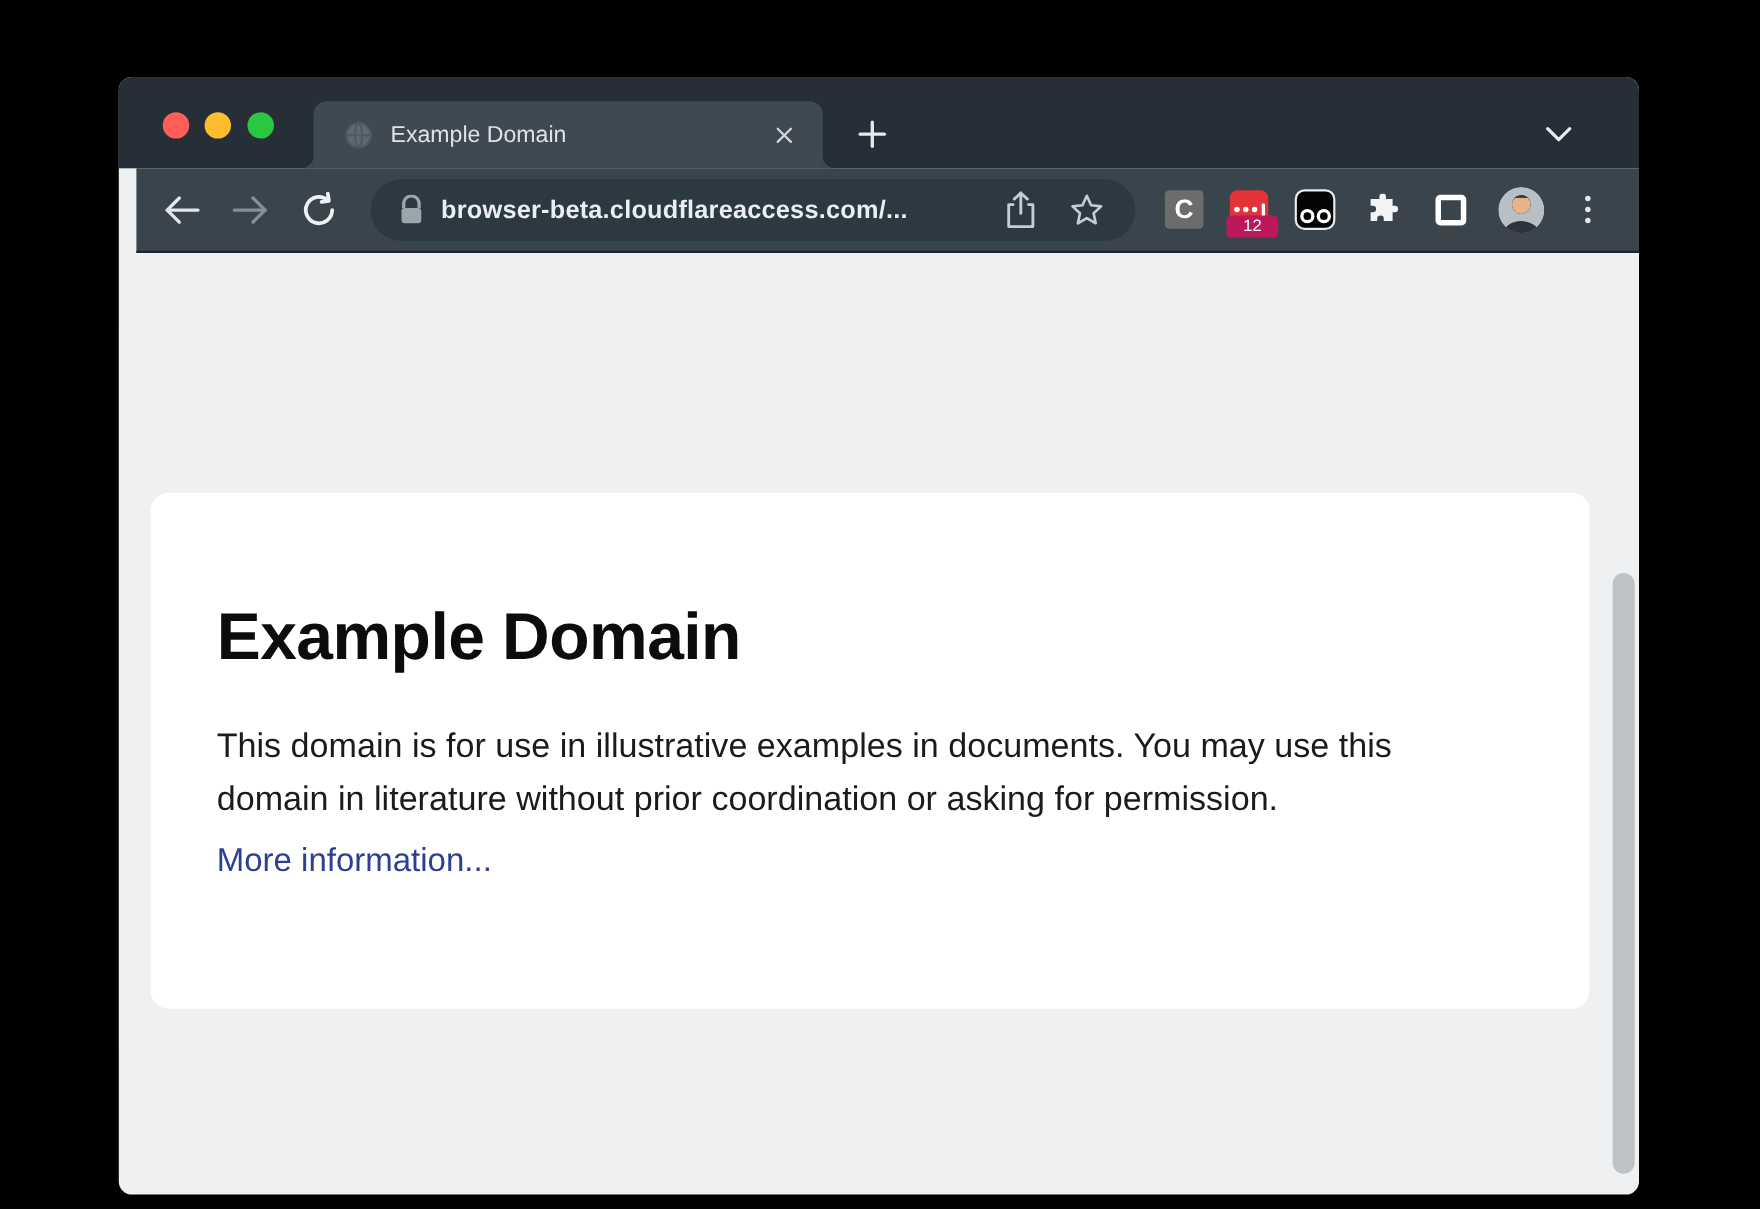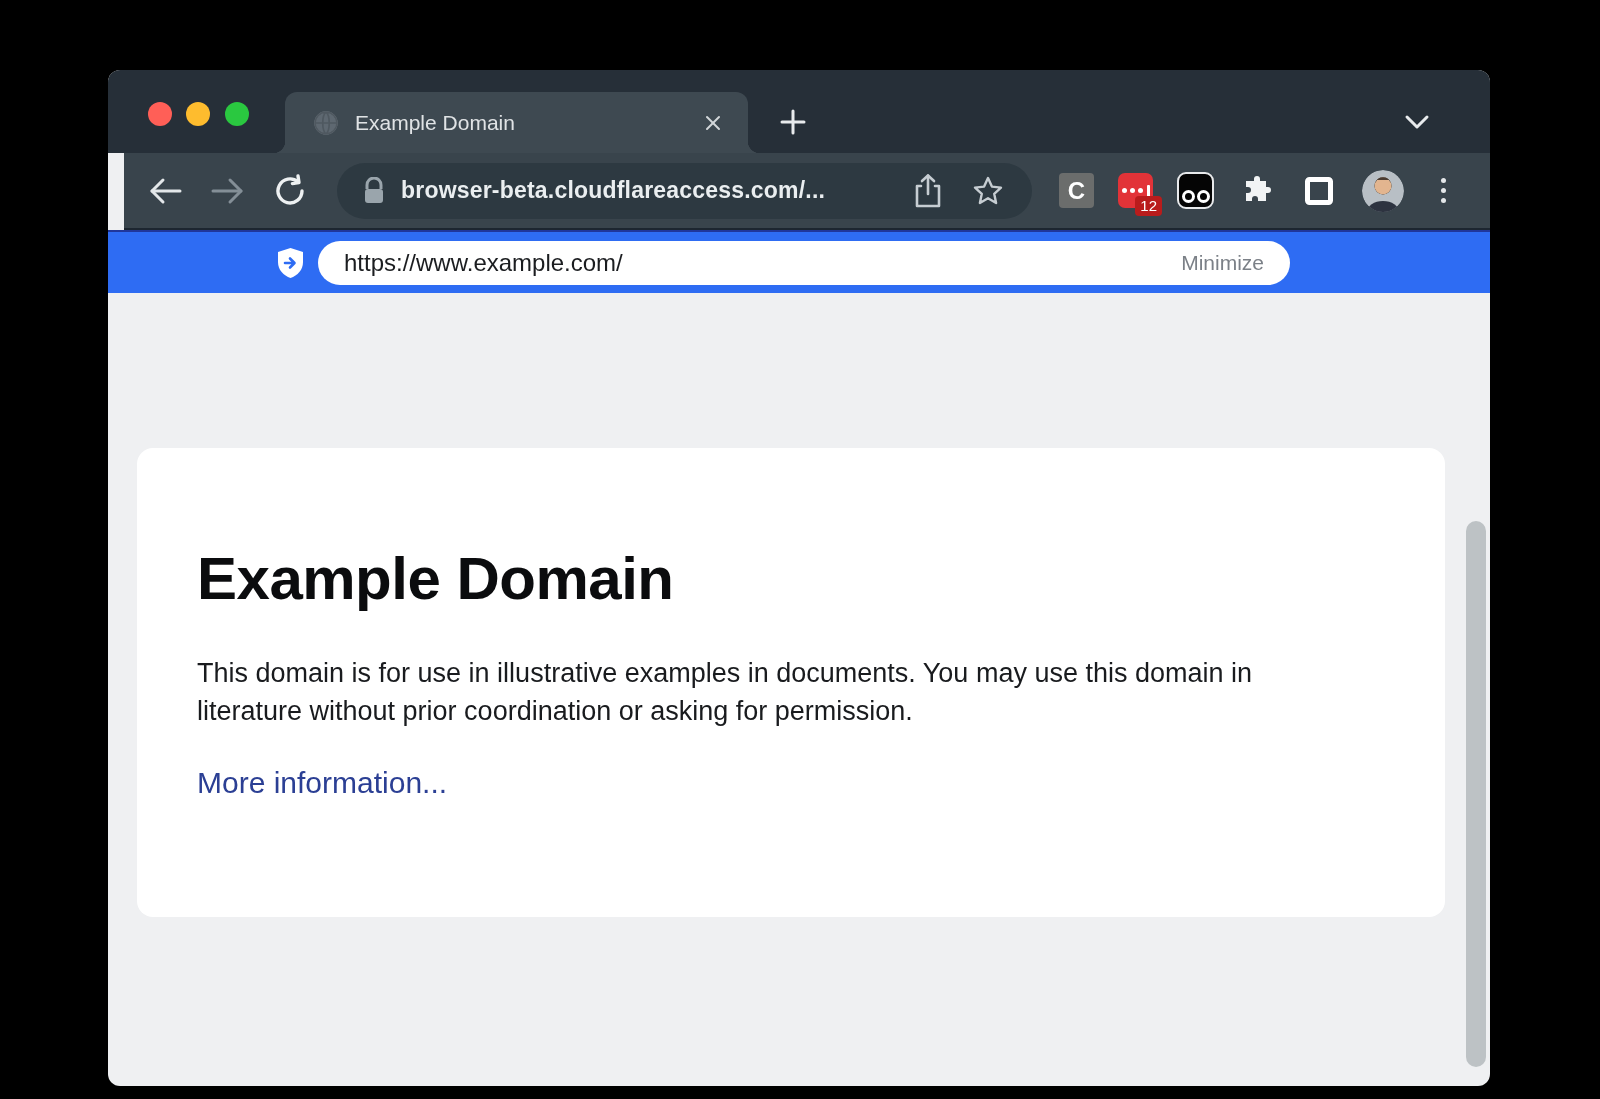--- a/index.html
+++ b/index.html
@@ -43,22 +43,22 @@
   .omni-ic { width:36px; height:36px; display:flex; align-items:center; justify-content:center; flex:0 0 auto; }
   .omni-share { margin-right:24px; }
 
   .ext-cluster { position:absolute; right:48px; top:0; height:75px; display:flex; align-items:center; gap:24px; }
   .ext-c { width:35px; height:35px; background:#6b6d6c; border-radius:4px; color:#fff; font-size:24px; font-weight:700;
            display:flex; align-items:center; justify-content:center; }
   .ext-red { position:relative; width:35px; height:35px; background:#e23338; border-radius:7px;
              display:flex; align-items:center; justify-content:center; gap:3px; }
   .ext-red .dot { width:5px; height:5px; background:#fff; border-radius:50%; }
   .ext-red .bar { width:3px; height:12px; background:#fff; border-radius:1px; margin-left:1px; }
-  .ext-badge { position:absolute; right:-9px; bottom:-8px; background:#b91c1c; color:#fff; font-size:15px;
-               padding:1px 5px; border-radius:4px; line-height:18px; }
+  .ext-badge { position:absolute; right:-9px; bottom:-8px; background:#be185d; color:#fff; font-size:15px;
+               padding:1px 15px; border-radius:4px; line-height:18px; }
   .ext-glasses { width:37px; height:37px; background:#050505; border:2px solid #e8eaec; border-radius:9px;
                  display:flex; align-items:flex-end; justify-content:center; gap:2px; padding-bottom:4px; overflow:hidden; }
   .ext-glasses .lens { width:13px; height:13px; border:3px solid #fff; border-radius:50%; }
   .iconbtn { width:38px; height:38px; display:flex; align-items:center; justify-content:center; }
   .avatar { width:42px; height:42px; border-radius:50%; overflow:hidden; flex:0 0 auto; }
   .kebab { display:flex; flex-direction:column; gap:5px; align-items:center; width:30px; }
   .kebab .dot { width:5px; height:5px; background:#e4e7e9; border-radius:50%; }
 
   
   .bluebar { position:absolute; left:0; top:160px; width:100%; height:63px; background:#2e6cf3;
@@ -66,21 +66,21 @@
   .shield { position:absolute; left:169px; top:15px; width:27px; height:32px; }
   .iso-input { position:absolute; left:210px; top:9px; width:972px; height:44px; background:#fff;
                border-radius:22px; display:flex; align-items:center; padding:0 26px; }
   .iso-url { color:#1b1d20; font-size:24px; flex:1; white-space:nowrap; overflow:hidden; }
   .iso-min { color:#7b8087; font-size:21px; cursor:pointer; }
 
   
   .page { position:absolute; left:0; top:223px; width:100%; height:661px; background:#eff0f2; }
   .card { position:absolute; left:29px; top:155px; width:1308px; height:469px; background:#fff; border-radius:16px; }
   .card h1 { position:absolute; left:60px; top:96px; font-size:60px; font-weight:700; color:#0b0c0e; letter-spacing:-.5px; }
-  .card p  { position:absolute; left:60px; top:206px; width:1165px; font-size:27px; line-height:38px; color:#191b1e; }
+  .card p  { position:absolute; left:60px; top:206px; width:1165px; font-size:31px; line-height:48px; color:#191b1e; }
   .card a  { position:absolute; left:60px; top:318px; font-size:30px; text-decoration:none; }
 
   .scroll-thumb { position:absolute; left:1358px; top:228px; width:20px; height:546px;
                   background:#bdc2c5; border-radius:10px; }
 
   svg { display:block; }
 </style>
 </head>
 <body>
 
@@ -192,30 +192,20 @@
         </svg>
       </div>
       <div class="kebab">
         <span class="dot"></span>
           <span class="dot"></span>
           <span class="dot"></span>
       </div>
     </div>
   </div>
 
-  <div class="bluebar">
-    <svg class="shield" viewBox="0 0 27 32">
-      <path d="M13.5 1 L26 5 v10 c0 8 -5.5 13.5 -12.5 16 C6.5 28.5 1 23 1 15 V5 z" fill="#fff"></path>
-      <path d="M8 16 h8 M13 11.5 L17.5 16 L13 20.5" stroke="#2e6cf3" stroke-width="2.6" fill="none" stroke-linecap="round" stroke-linejoin="round"></path>
-    </svg>
-    <div class="iso-input">
-      <span class="iso-url">https://www.example.com/</span>
-      <span class="iso-min">Minimize</span>
-    </div>
-  </div>
 
   <div class="page">
     <div class="card">
       <h1>Example Domain</h1>
       <p>This domain is for use in illustrative examples in documents. You may use this domain in literature without prior coordination or asking for permission.</p>
       <a href="#" id="more-link" style="color: rgb(43, 63, 148);">More information...</a>
     </div>
     <div class="scroll-thumb"></div>
   </div>
 

